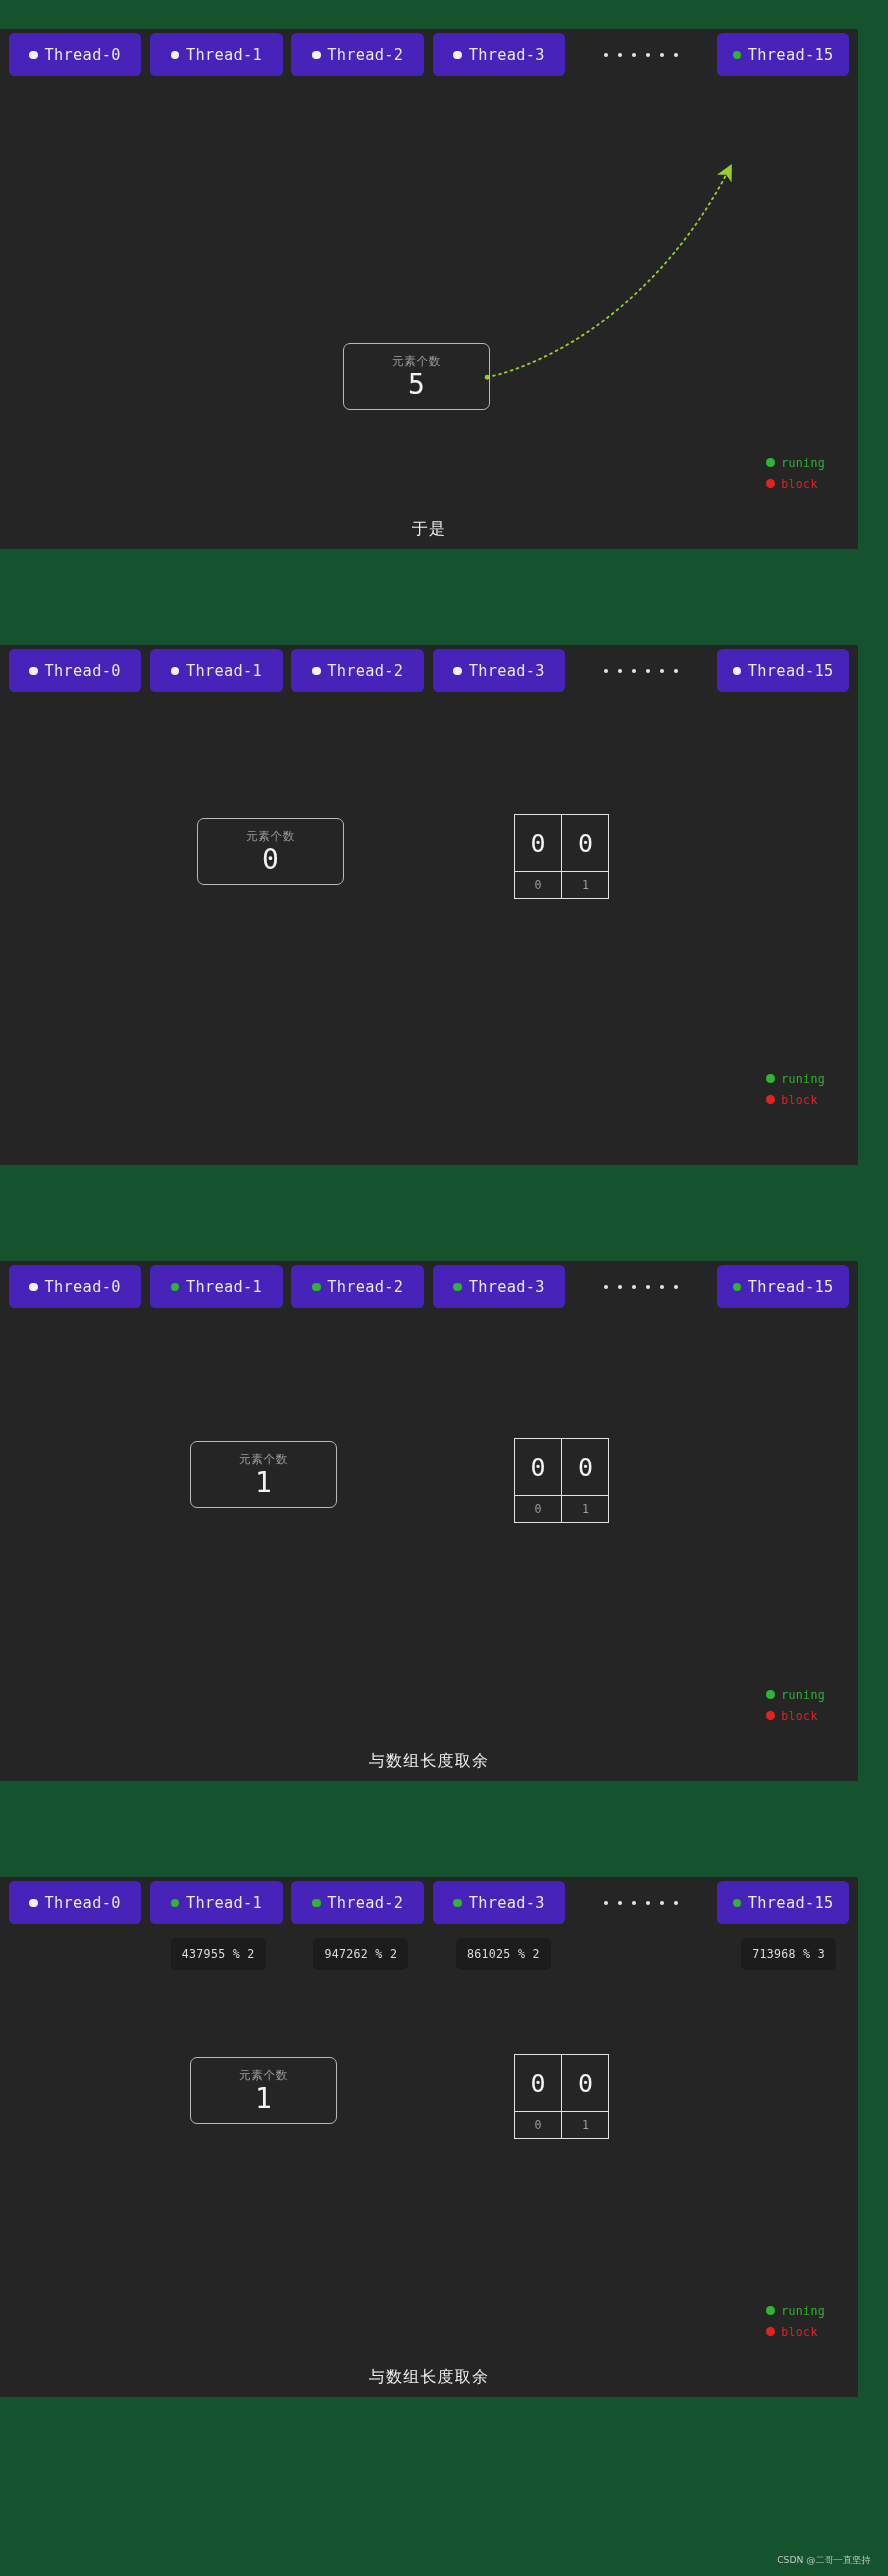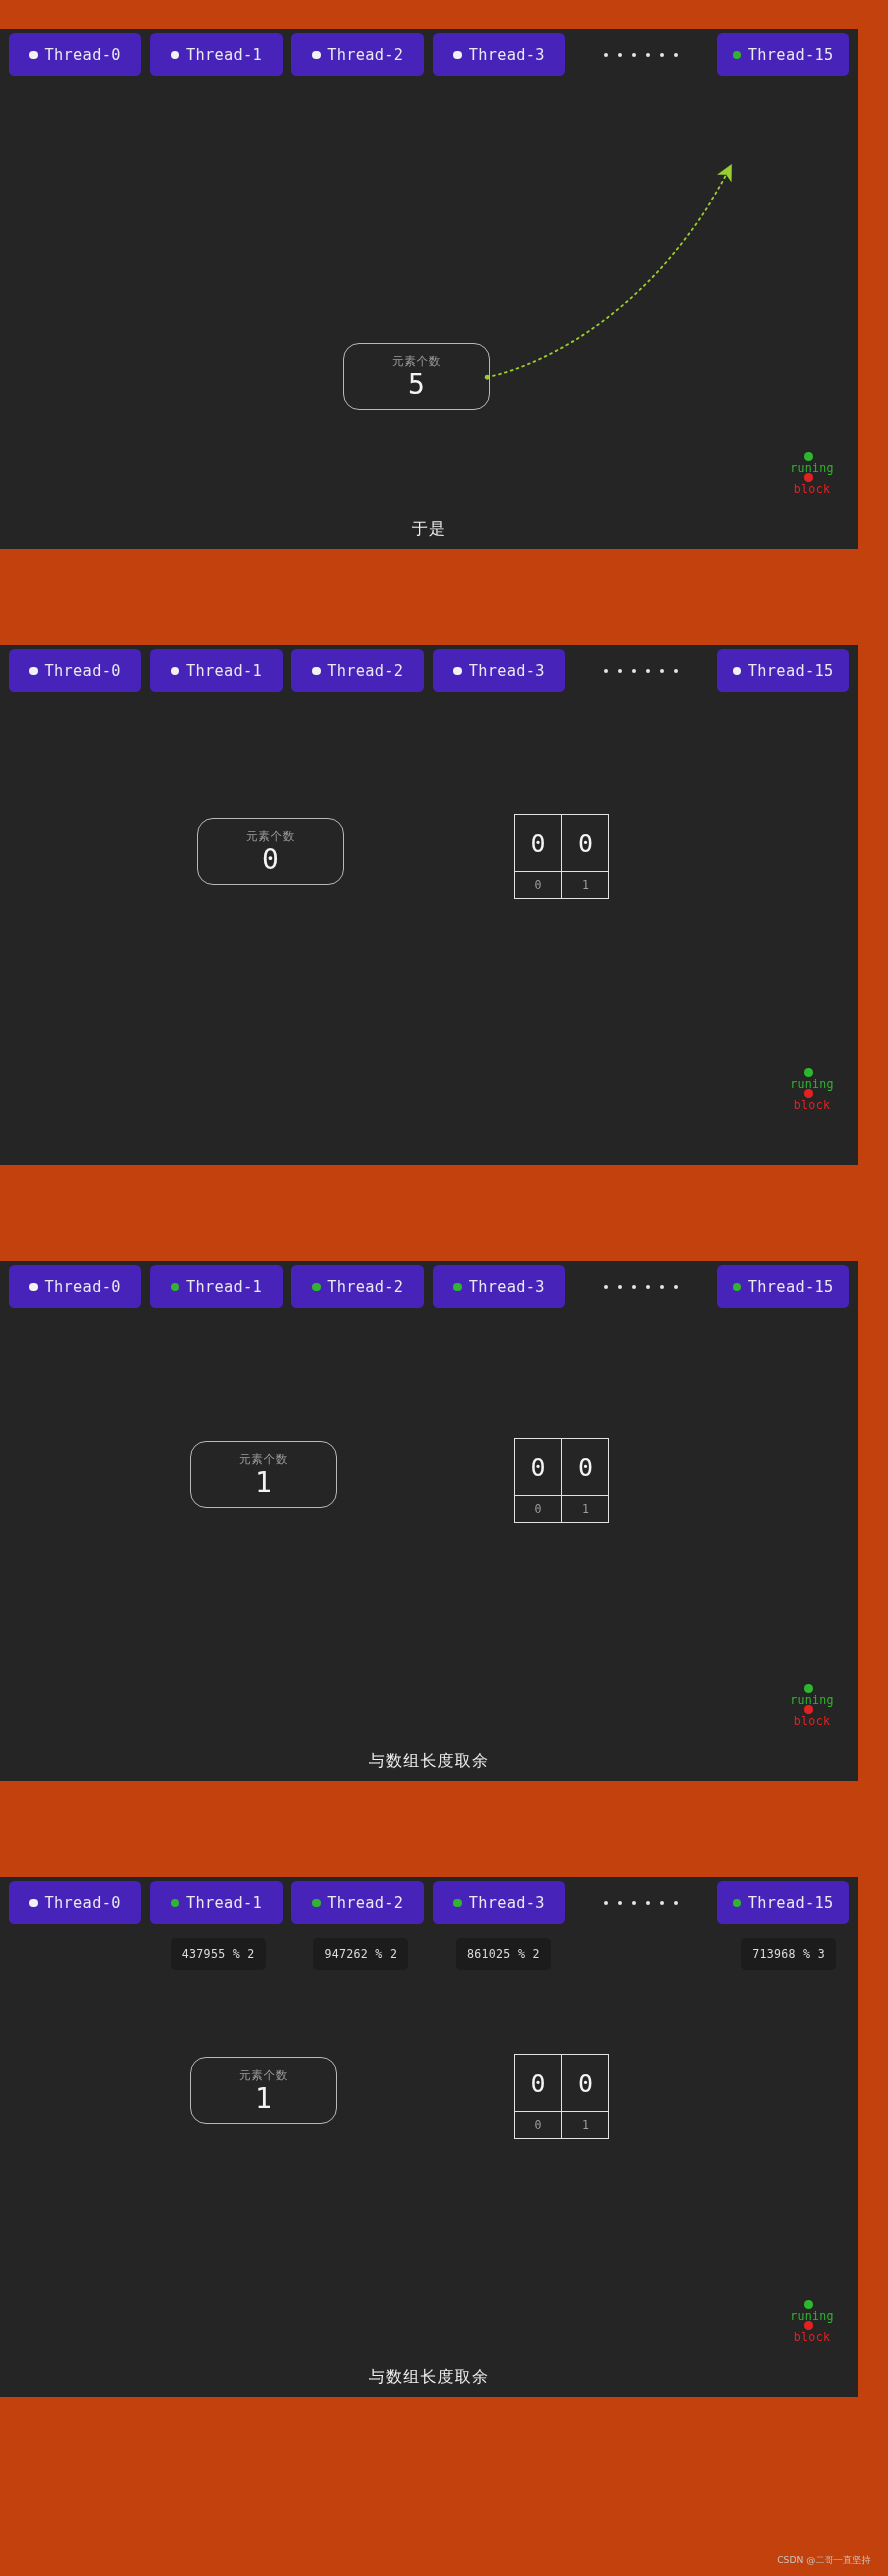--- a/index.html
+++ b/index.html
@@ -1,21 +1,21 @@
 <!DOCTYPE html>
 <html style="font-size:9.8px"><head>
 <meta charset="utf-8">
 <style>
   html,body{margin:0;padding:0;background:#ffffff;}
   body{
     width:889px;
     font-family:"DejaVu Sans Mono","Liberation Mono",monospace;
     -webkit-font-smoothing:antialiased;
   }
-  .page{position:relative;width:889px;height:2576px;background:#c2410c;overflow:hidden;}
+  .page{position:relative;width:889px;height:2576px;background:#14532d;overflow:hidden;}
 
   
   .panel{
     position:absolute;
     left:0;
     width:858px;
     background:#252525;
     overflow:hidden;
   }
   .p1{top:29px;  height:520px;}
@@ -92,21 +92,21 @@
     white-space:nowrap;
     letter-spacing:0.3px;
   }
   .fslot.empty .fchip{visibility:hidden;}
 
   
   .counter-card{
     position:absolute;
     width:147px;height:67px;
     border:0.6px solid #b9b9b9;
-    border-radius:16px;
+    border-radius:7px;
     box-sizing:border-box;
     display:flex;
     flex-direction:column;
     align-items:center;
     justify-content:center;
   }
   .counter-label{
     font-family:"DejaVu Sans","Liberation Sans",sans-serif;
     font-size:11.6px;
     color:#9d9d9d;
@@ -146,21 +146,21 @@
   }
 
   
   .legend{
     position:absolute;
     right:0;
     width:92px;
     font-family:"DejaVu Sans Mono","Liberation Mono",monospace;
     font-size:11.6px;
   }
-  .legend-row{display:flex;align-items:center;height:21px;flex-direction:column;}
+  .legend-row{display:flex;align-items:center;height:21px;}
   .legend-row .ltext{white-space:nowrap;letter-spacing:0.3px;}
   .lg-running .ltext{color:#2fb52f;}
   .lg-block .ltext{color:#e32121;}
 
   
   .caption{
     position:absolute;
     left:0;right:0;
     text-align:center;
     font-family:"DejaVu Sans","Liberation Sans",sans-serif;

